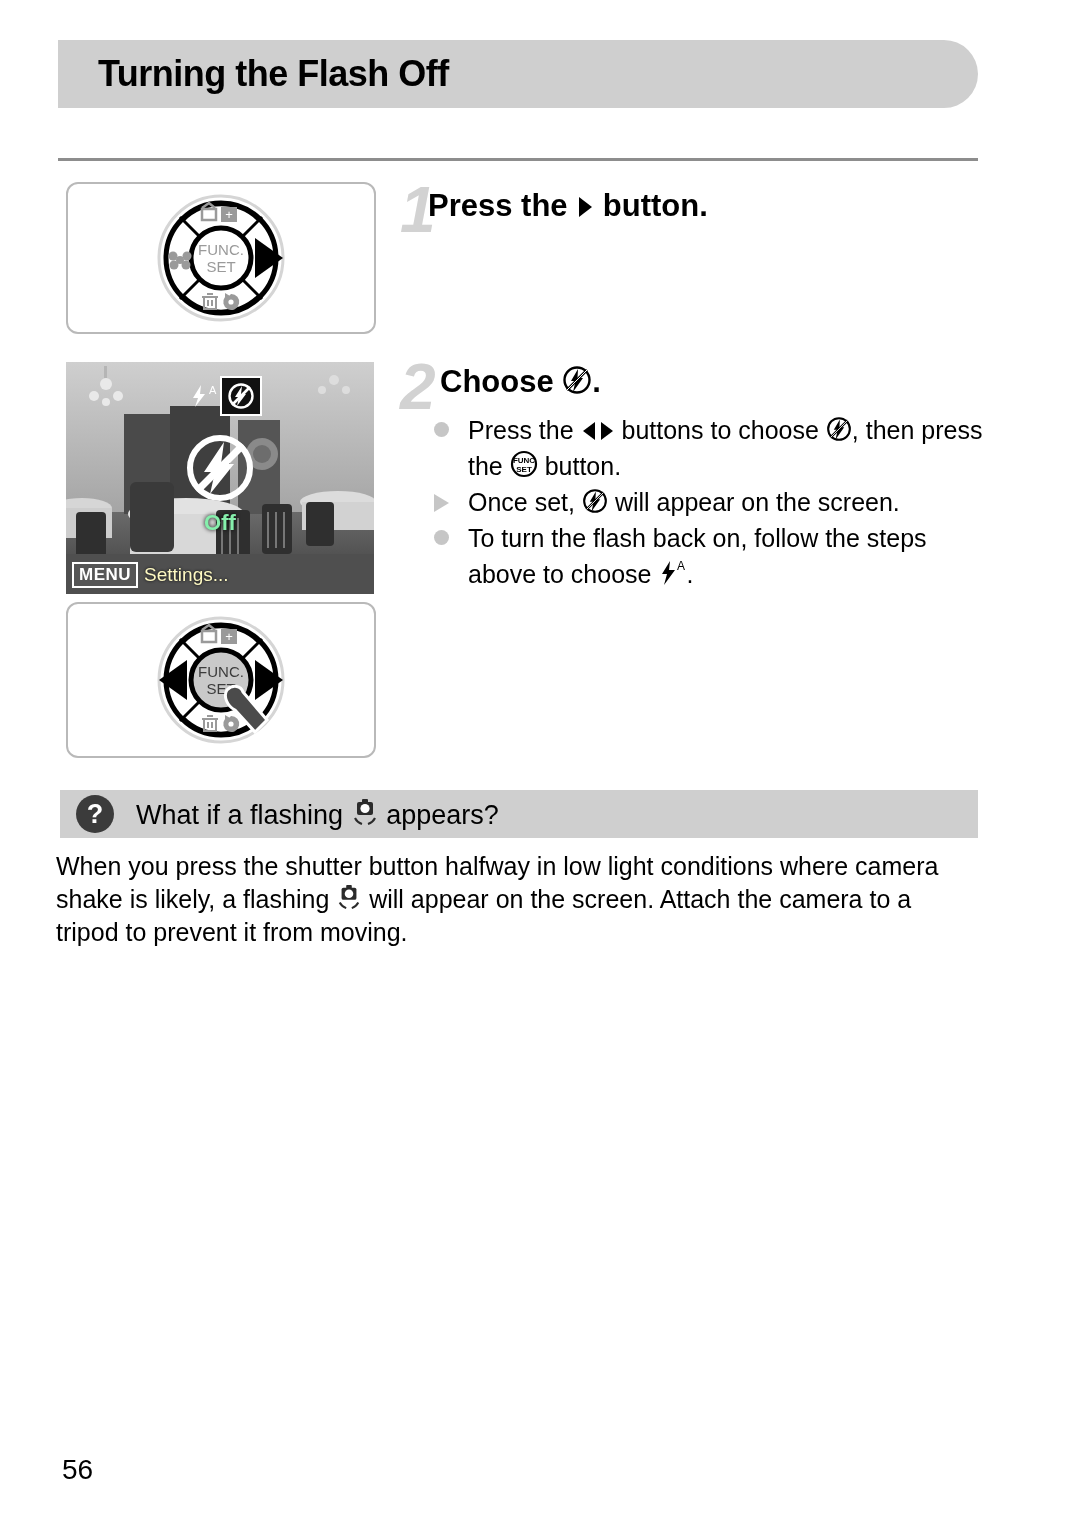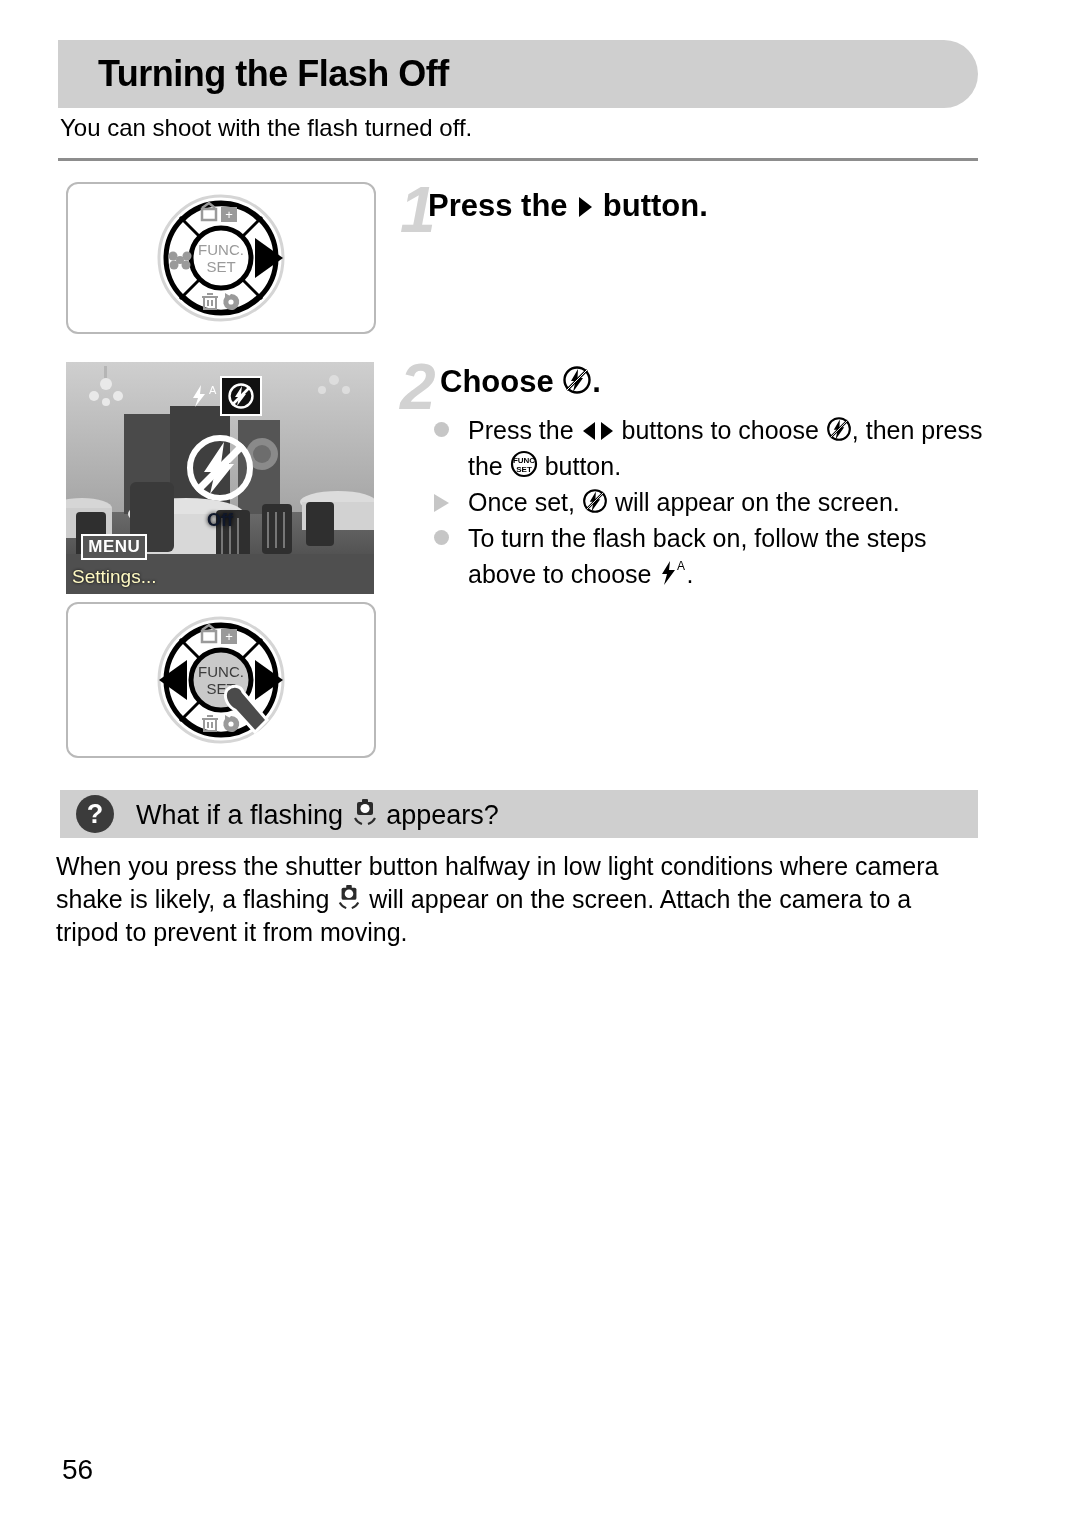--- a/index.html
+++ b/index.html
@@ -127,42 +127,41 @@
   .lcd-opt{
     position:absolute;width:38px;height:36px;
     display:flex;align-items:center;justify-content:center;
   }
   .lcd-opt.sel{background:#111;outline:2px solid #fff;}
   .lcd-big{
     position:absolute;left:118px;top:70px;width:72px;height:72px;
   }
   .lcd-off{
     position:absolute;left:0;right:0;top:148px;text-align:center;
-    color:#0f172a;font-size:18px;font-weight:bold;
+    color:#86efac;font-size:22px;font-weight:bold;
     text-shadow:0 0 4px #000;
   }
   .lcd-menu{
     position:absolute;left:6px;bottom:6px;
-    display:flex;align-items:center;gap:6px;flex-direction:column;
+    display:flex;align-items:center;gap:6px;
   }
   .menu-chip{
     border:2px solid #fff;color:#fff;background:#555;
     font-size:17px;font-weight:bold;padding:1px 5px;
     letter-spacing:0.5px;
   }
   .menu-lbl{color:#fef9c3;font-size:19px;text-shadow:0 0 3px #000;}
 </style>
 </head>
 <body>
 
 <div class="page">
 
   <div class="title-bar"></div>
   <div class="title-text">Turning the Flash Off</div>
-  <div class="intro">You can shoot with the flash turned off.</div>
   <div class="rule"></div>
 
   <div class="illus-box" id="dial1">
     <svg width="306" height="148" viewBox="0 0 306 148">
       <g transform="translate(153,74)">
         <circle r="62" fill="none" stroke="#d5d5d5" stroke-width="3"></circle>
         <circle r="55" fill="#fff" stroke="#000" stroke-width="5"></circle>
 
         <path d="M -38 -38 A 54 54 0 0 1 38 -38" fill="none" stroke="#000" stroke-width="4"></path>
         <path d="M -38 38 A 54 54 0 0 0 38 38" fill="none" stroke="#000" stroke-width="4"></path>

